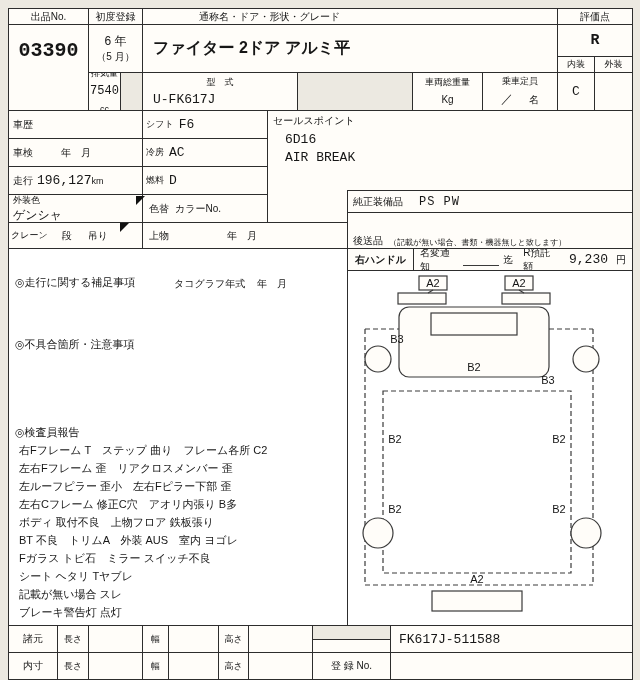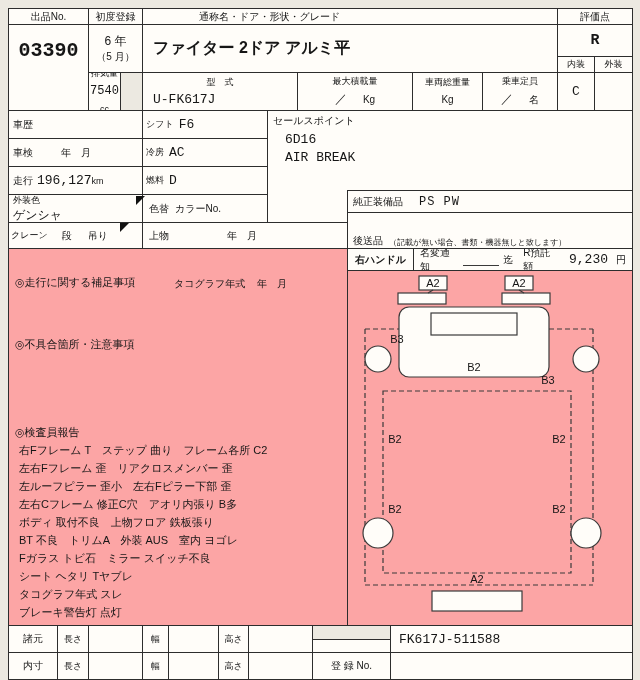--- a/index.html
+++ b/index.html
@@ -8,21 +8,21 @@
     background:#ece9e1;
     font-family:"Liberation Sans","DejaVu Sans",sans-serif;
     color:#161616;
     overflow:hidden;
   }
   #sheet { position:relative; width:640px; height:680px; }
   .cell {
     position:absolute; border:1px solid #2d2d2d; background:#fffdf9;
     display:flex; align-items:center; overflow:hidden;
   }
-  .panel { position:absolute; border:1px solid #2d2d2d; background:#fca5a5; overflow:hidden; }
+  .panel { position:absolute; border:1px solid #2d2d2d; background:#ffffff; overflow:hidden; }
   .cc { justify-content:center; }
   .col { flex-direction:column; justify-content:center; }
   .col > span { display:block; width:100%; }
   .tc { text-align:center; }
   .lbl { font-size:10px; }
   .sm  { font-size:9px; }
   .xs  { font-size:8px; }
   .v   { font-size:12px; }
   .v13 { font-size:13px; }
   .mono { font-family:"Liberation Mono","DejaVu Sans Mono",monospace; }
@@ -76,24 +76,20 @@
   <div class="cell cc" style="left:594px;top:72px;width:39px;height:39px"></div>
 
   <div class="cell col" style="left:88px;top:72px;width:33px;height:39px">
     <span class="sm tc">排気量</span>
     <span class="tc"><span class="mono v">7540</span> <span class="sm">cc</span></span>
   </div>
   <div class="cell col" style="left:142px;top:72px;width:156px;height:39px">
     <span class="sm tc">型　式</span>
     <span style="padding-left:10px"><span class="mono v13">U-FK617J</span></span>
   </div>
-  <div class="cell col" style="left:297px;top:72px;width:116px;height:39px">
-    <span class="sm tc">最大積載量</span>
-    <span class="tc"><span class="v">／</span>　<span class="lbl">Kg</span></span>
-  </div>
   <div class="cell col" style="left:412px;top:72px;width:71px;height:39px">
     <span class="sm tc">車両総重量</span>
     <span class="tc"><span class="lbl">Kg</span></span>
   </div>
   <div class="cell col" style="left:482px;top:72px;width:76px;height:39px">
     <span class="sm tc">乗車定員</span>
     <span class="tc"><span class="v">／</span>　<span class="lbl">名</span></span>
   </div>
 
   <div class="cell" style="left:8px;top:110px;width:135px;height:29px;padding-left:4px">
@@ -176,21 +172,21 @@
     <div class="abs title" style="left:6px;top:176px">◎検査員報告</div>
     <div class="abs" style="left:10px;top:192px;width:326px">
       <div class="insp-line">右Fフレーム T　ステップ 曲り　フレーム各所 C2</div>
       <div class="insp-line">左右Fフレーム 歪　リアクロスメンバー 歪</div>
       <div class="insp-line">左ルーフピラー 歪小　左右Fピラー下部 歪</div>
       <div class="insp-line">左右Cフレーム 修正C穴　アオリ内張り B多</div>
       <div class="insp-line">ボディ 取付不良　上物フロア 鉄板張り</div>
       <div class="insp-line">BT 不良　トリムA　外装 AUS　室内 ヨゴレ</div>
       <div class="insp-line">Fガラス トビ石　ミラー スイッチ不良</div>
       <div class="insp-line">シート ヘタリ Tヤブレ</div>
-      <div class="insp-line">タコグラフ年式 スレ</div>
+      <div class="insp-line">記載が無い場合 スレ</div>
       <div class="insp-line">ブレーキ警告灯 点灯</div>
     </div>
   </div>
 
   <div class="panel" style="left:347px;top:270px;width:286px;height:356px">
     <svg viewBox="0 0 286 356" width="286" height="356">
       <g stroke="#3a3a3a" fill="none" stroke-width="1.2">
         <g stroke-dasharray="5 3">
           <line x1="17" y1="58" x2="51" y2="58"></line>
           <line x1="201" y1="58" x2="245" y2="58"></line>

